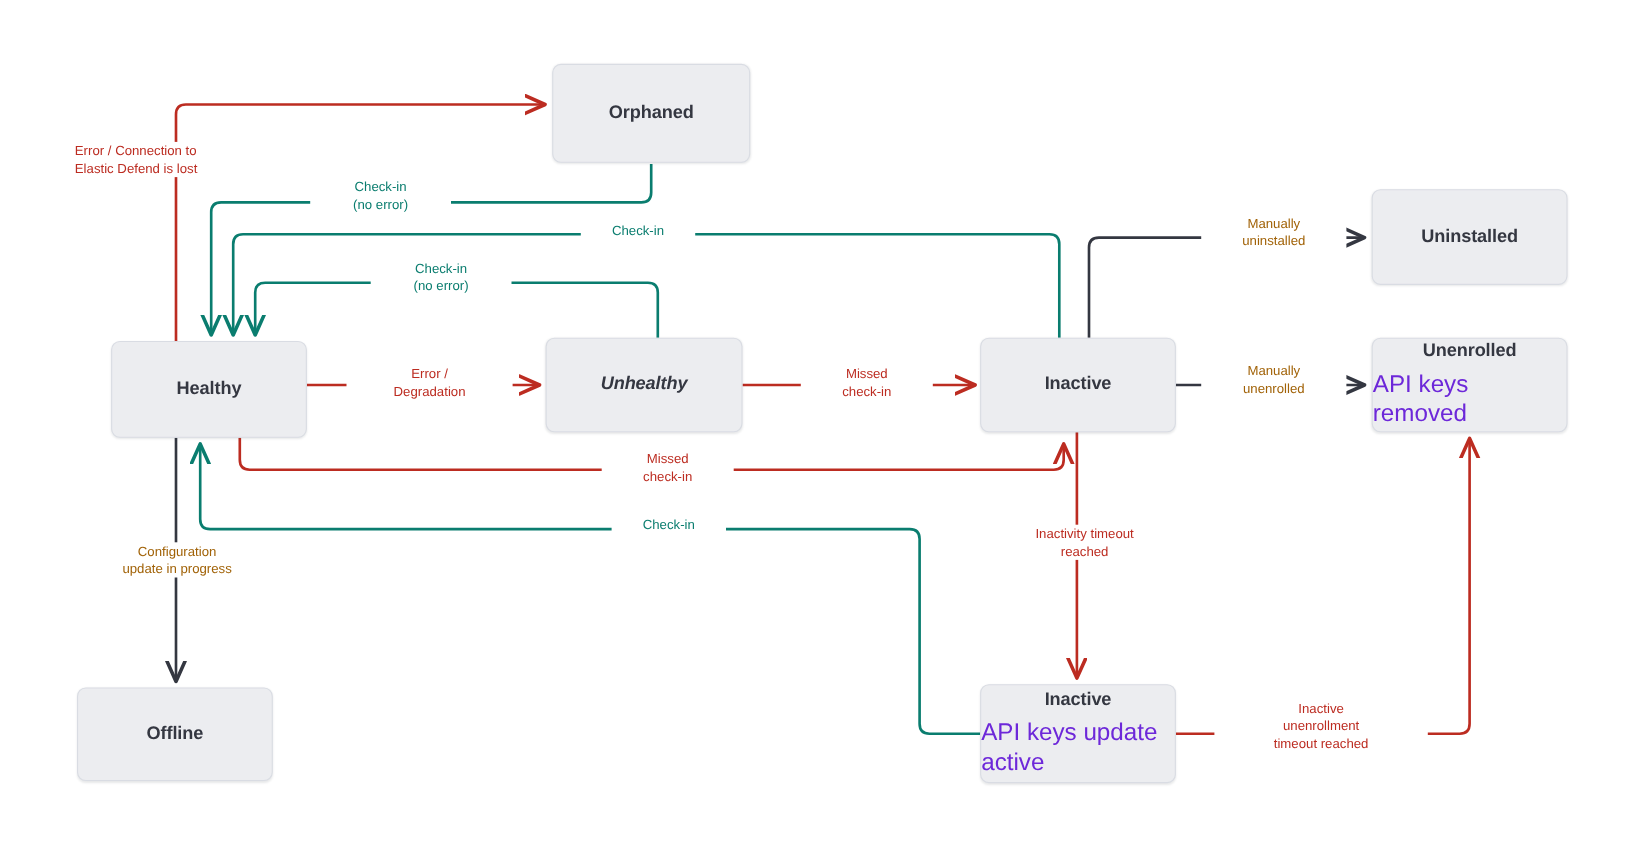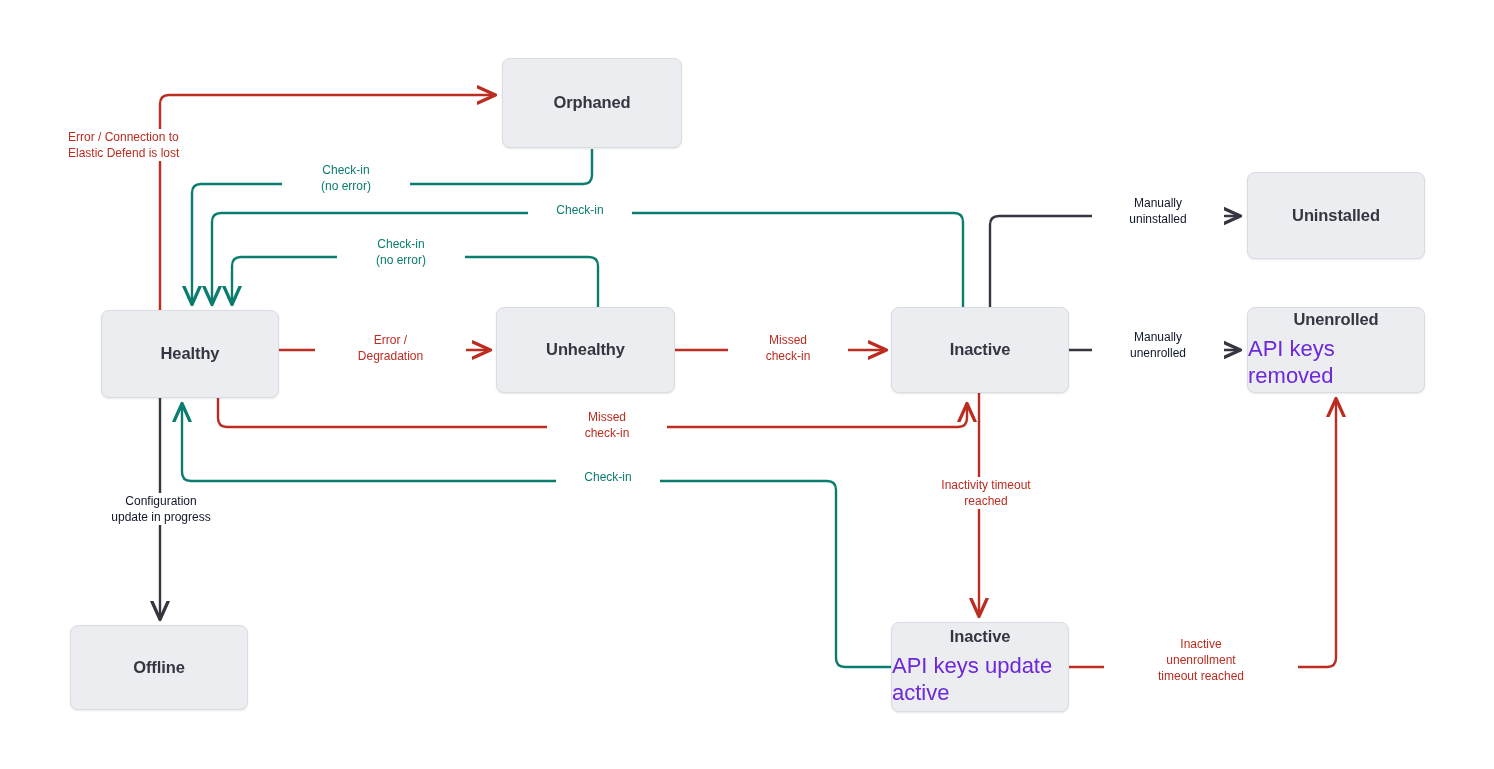--- a/index.html
+++ b/index.html
@@ -58,21 +58,21 @@
     text-align: center;
     font-size: 12px;
     line-height: 1.35;
     white-space: pre-line;
     z-index: 6;
     background: #ffffff;
     padding: 0 6px;
   }
   .lbl-red { color: #bc2c21; }
   .lbl-teal { color: #0a7d6f; }
-  .lbl-dark { color: #0f172a; }
+  .lbl-dark { color: #a16207; }
 </style>
 </head>
 <body>
 
 <div id="diagram-root">
 
   <svg class="edges" viewBox="0 0 1494 769">
     <defs>
       <marker id="arrow-red" markerWidth="9" markerHeight="9" refX="7.4" refY="4" orient="auto" markerUnits="strokeWidth">
         <path d="M0,0.6 L7.6,4 L0,7.4" fill="none" stroke="#bc2c21" stroke-width="1.35" stroke-linecap="round" stroke-linejoin="round"></path>
@@ -116,21 +116,21 @@
   </svg>
 
   <div class="node" style="left:101px; top:310px; width:178px; height:88px;">
     <span class="title">Healthy</span>
   </div>
 
   <div class="node" style="left:502px; top:58px; width:180px; height:90px;">
     <span class="title">Orphaned</span>
   </div>
 
-  <div class="node" style="left:496px; top:307px; width:179px; height:86px;">
+  <div class="node" style="left:496px; top:307px; width:179px; height:86px;font-style:italic;">
     <span class="title">Unhealthy</span>
   </div>
 
   <div class="node" style="left:891px; top:307px; width:178px; height:86px;">
     <span class="title">Inactive</span>
   </div>
 
   <div class="node" style="left:1247px; top:172px; width:178px; height:87px;">
     <span class="title">Uninstalled</span>
   </div>

